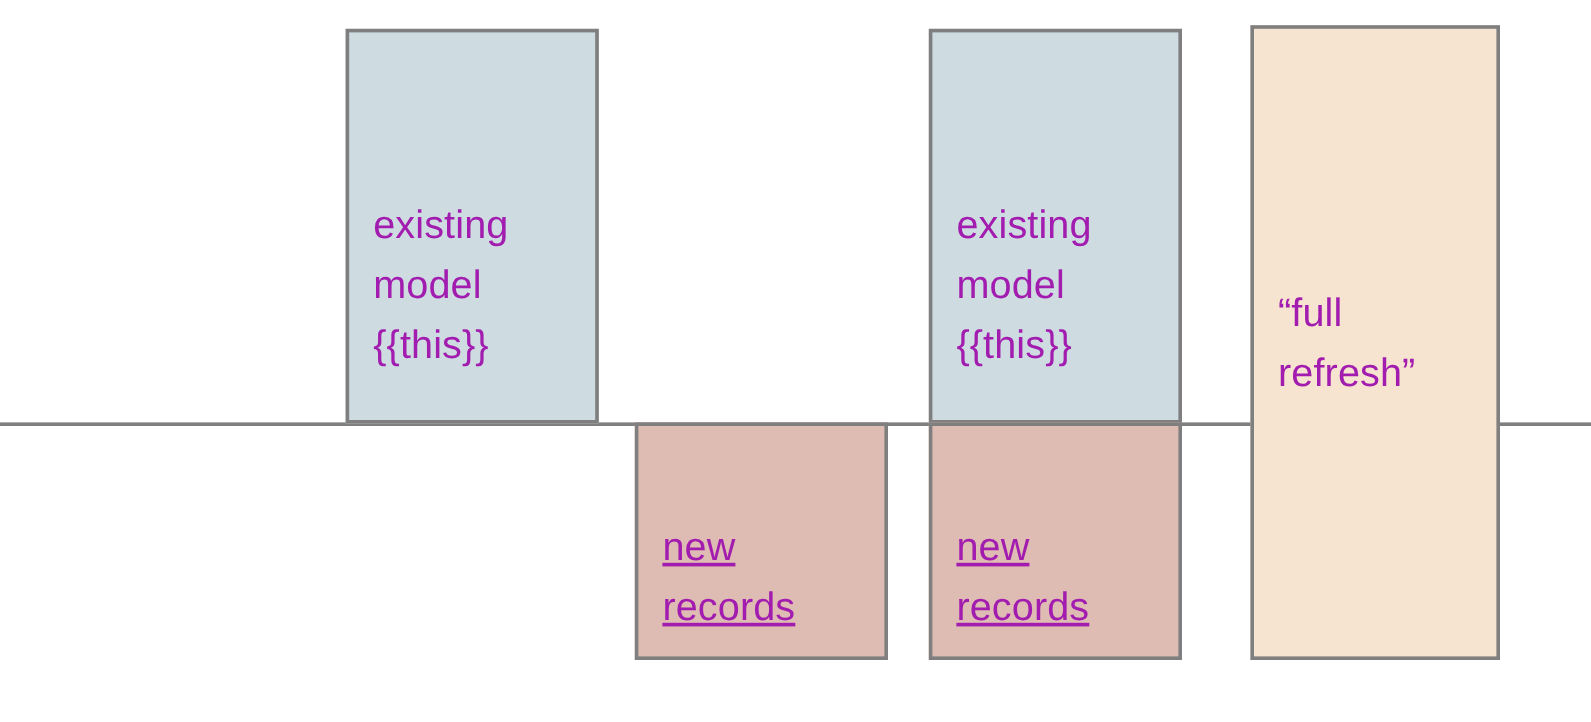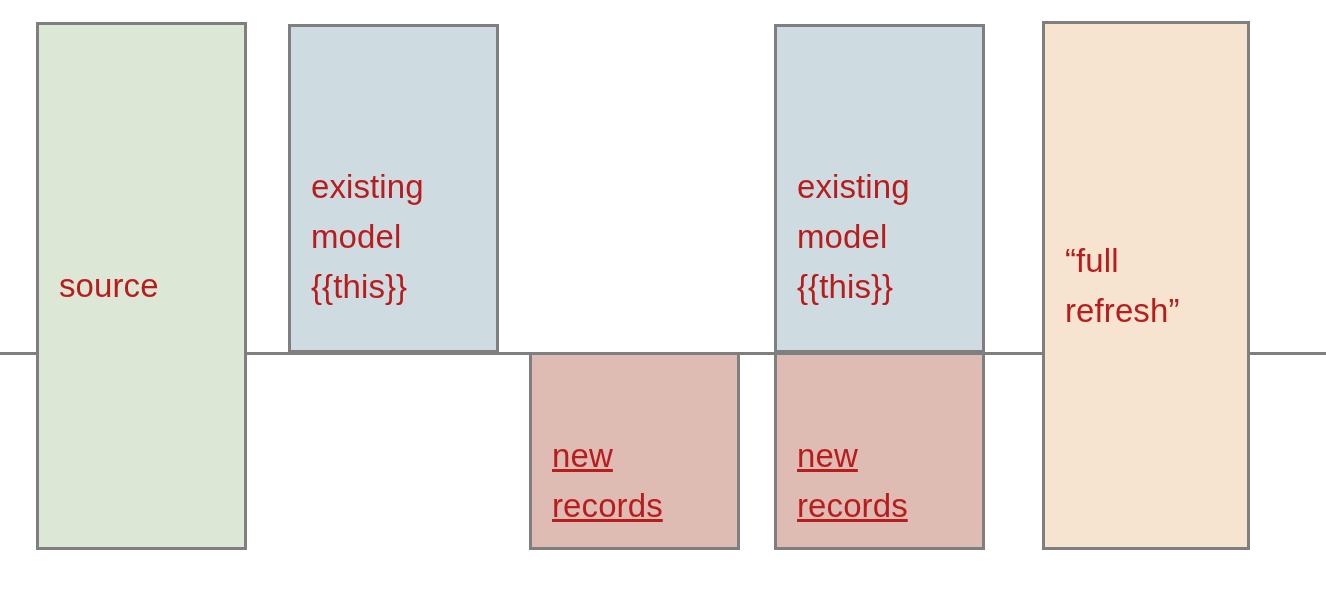--- a/index.html
+++ b/index.html
@@ -31,21 +31,21 @@
     border: 3px solid #7f7f7f;
     display: flex;
     align-items: center;
     justify-content: flex-start;
   }
   .block-label {
     padding-left: 20px;
     padding-right: 8px;
     font-size: 33px;
     line-height: 50px;
-    color: #b91c1c;
+    color: #a21caf;
     white-space: pre-line;
     letter-spacing: 0.1px;
   }
   .label-top {
     align-items: flex-start;
     padding-top: 96px;
   }
   .label-mid {
     align-items: center;
   }
@@ -55,23 +55,20 @@
     text-decoration: underline;
   }
 </style>
 </head>
 <body>
 
 <div id="canvas">
 
   <div class="timeline-rule" style="top: 352px; left: 0px; width: 1326px; height: 3px; background: rgb(127, 127, 127);"></div>
 
-  <div class="block" id="block-source" style="left: 36px; top: 22px; width: 211px; height: 528px; background: rgb(221, 231, 213); border-color: rgb(127, 127, 127);">
-    <div class="block-label label-mid">source</div>
-  </div>
 
   <div class="block" id="block-existing-model-1" style="left: 288px; top: 24px; width: 211px; height: 329px; background: rgb(206, 220, 225); border-color: rgb(127, 127, 127);">
     <div class="block-label label-top">existing
 model
 {{this}}</div>
   </div>
 
   <div class="block" id="block-new-records-1" style="left: 529px; top: 352px; width: 211px; height: 198px; background: rgb(223, 188, 179); border-color: rgb(127, 127, 127);">
     <div class="block-label label-upper-mid">new
 records</div>

